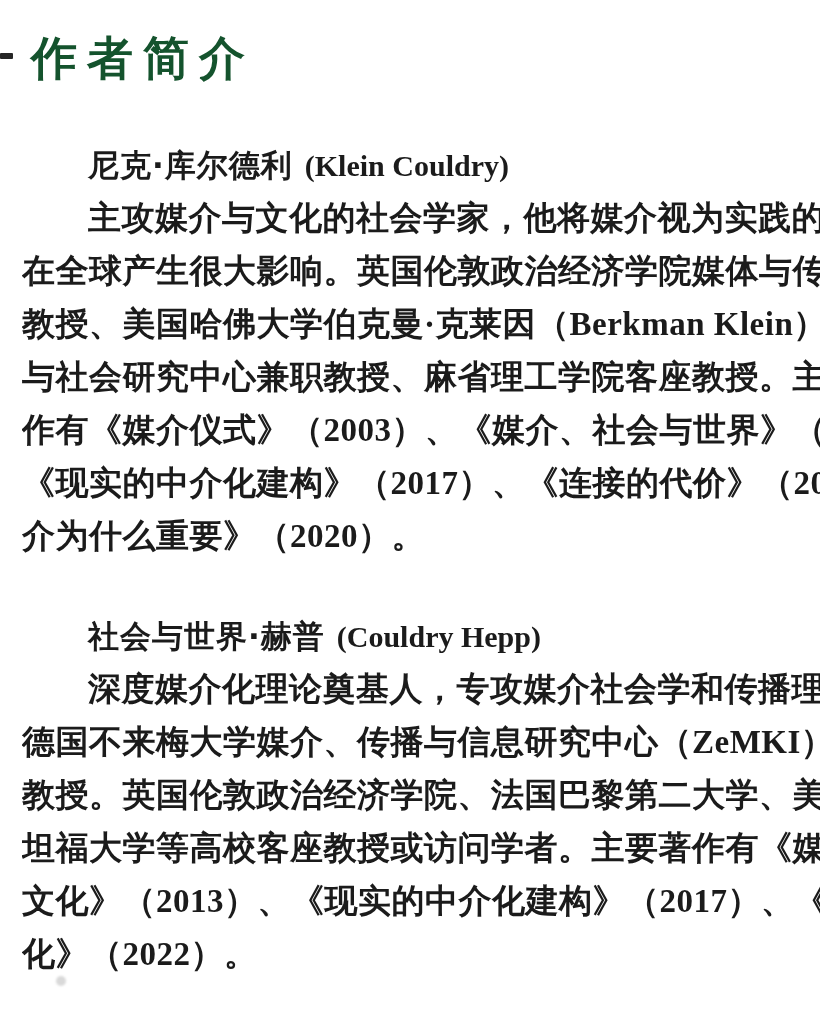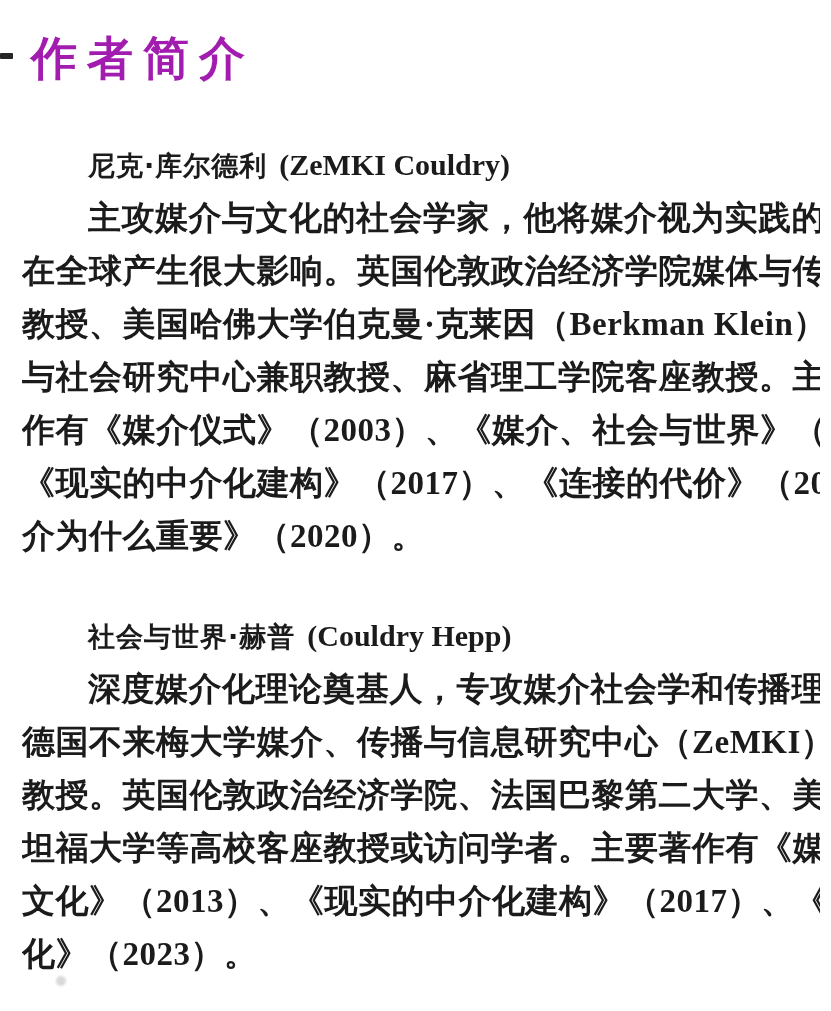--- a/index.html
+++ b/index.html
@@ -27,39 +27,39 @@
   }
   .title {
     position: absolute;
     left: 31px;
     top: 28px;
     margin: 0;
     font-family: "DejaVu Sans", "Liberation Sans", sans-serif;
     font-size: 46px;
     font-weight: 700;
     letter-spacing: 10px;
-    color: #a21caf;
+    color: #14532d;
     white-space: nowrap;
   }
   .section {
     position: absolute;
     left: 0;
     width: 831px;
   }
   .section-1 { top: 140px; }
   .section-2 { top: 611px; }
   .heading {
     margin: 0 0 0 88px;
     height: 50px;
     line-height: 50px;
     white-space: nowrap;
   }
   .heading .cn {
     font-family: "DejaVu Sans", "Liberation Sans", sans-serif;
-    font-size: 27px;
+    font-size: 31px;
     font-weight: 700;
     letter-spacing: 1px;
   }
   .heading .en {
     font-family: "Liberation Serif", "DejaVu Serif", serif;
     font-size: 30px;
     font-weight: 600;
     margin-left: 6px;
   }
   .para {
@@ -99,21 +99,21 @@
 
 <div class="page">
 
   <div class="tick"></div>
 
   <h1 class="title">作者简介</h1>
 
   <section class="section section-1">
     <h2 class="heading">
       <span class="cn">尼克·库尔德利</span>
-      <span class="en">(ZeMKI Couldry)</span>
+      <span class="en">(Klein Couldry)</span>
     </h2>
     <div class="para">
       <p class="line indent">主攻媒介与文化的社会学家，他将媒介视为实践的理论</p>
       <p class="line">在全球产生很大影响。英国伦敦政治经济学院媒体与传播系</p>
       <p class="line">教授、美国哈佛大学伯克曼·克莱因（Berkman Klein）互联网</p>
       <p class="line">与社会研究中心兼职教授、麻省理工学院客座教授。主要著</p>
       <p class="line">作有《媒介仪式》（2003）、《媒介、社会与世界》（2012）、</p>
       <p class="line">《现实的中介化建构》（2017）、《连接的代价》（2019）、《媒</p>
       <p class="line short">介为什么重要》（2020）。</p>
     </div>
@@ -123,19 +123,19 @@
     <h2 class="heading">
       <span class="cn">社会与世界·赫普</span>
       <span class="en">(Couldry Hepp)</span>
     </h2>
     <div class="para">
       <p class="line indent">深度媒介化理论奠基人，专攻媒介社会学和传播理论。</p>
       <p class="line">德国不来梅大学媒介、传播与信息研究中心（ZeMKI）主任、</p>
       <p class="line">教授。英国伦敦政治经济学院、法国巴黎第二大学、美国斯</p>
       <p class="line">坦福大学等高校客座教授或访问学者。主要著作有《媒介化</p>
       <p class="line">文化》（2013）、《现实的中介化建构》（2017）、《深度媒介</p>
-      <p class="line short">化》（2023）。</p>
+      <p class="line short">化》（2022）。</p>
     </div>
   </section>
 
   <div class="artifact"></div>
 
 </div>
 
 </body></html>

